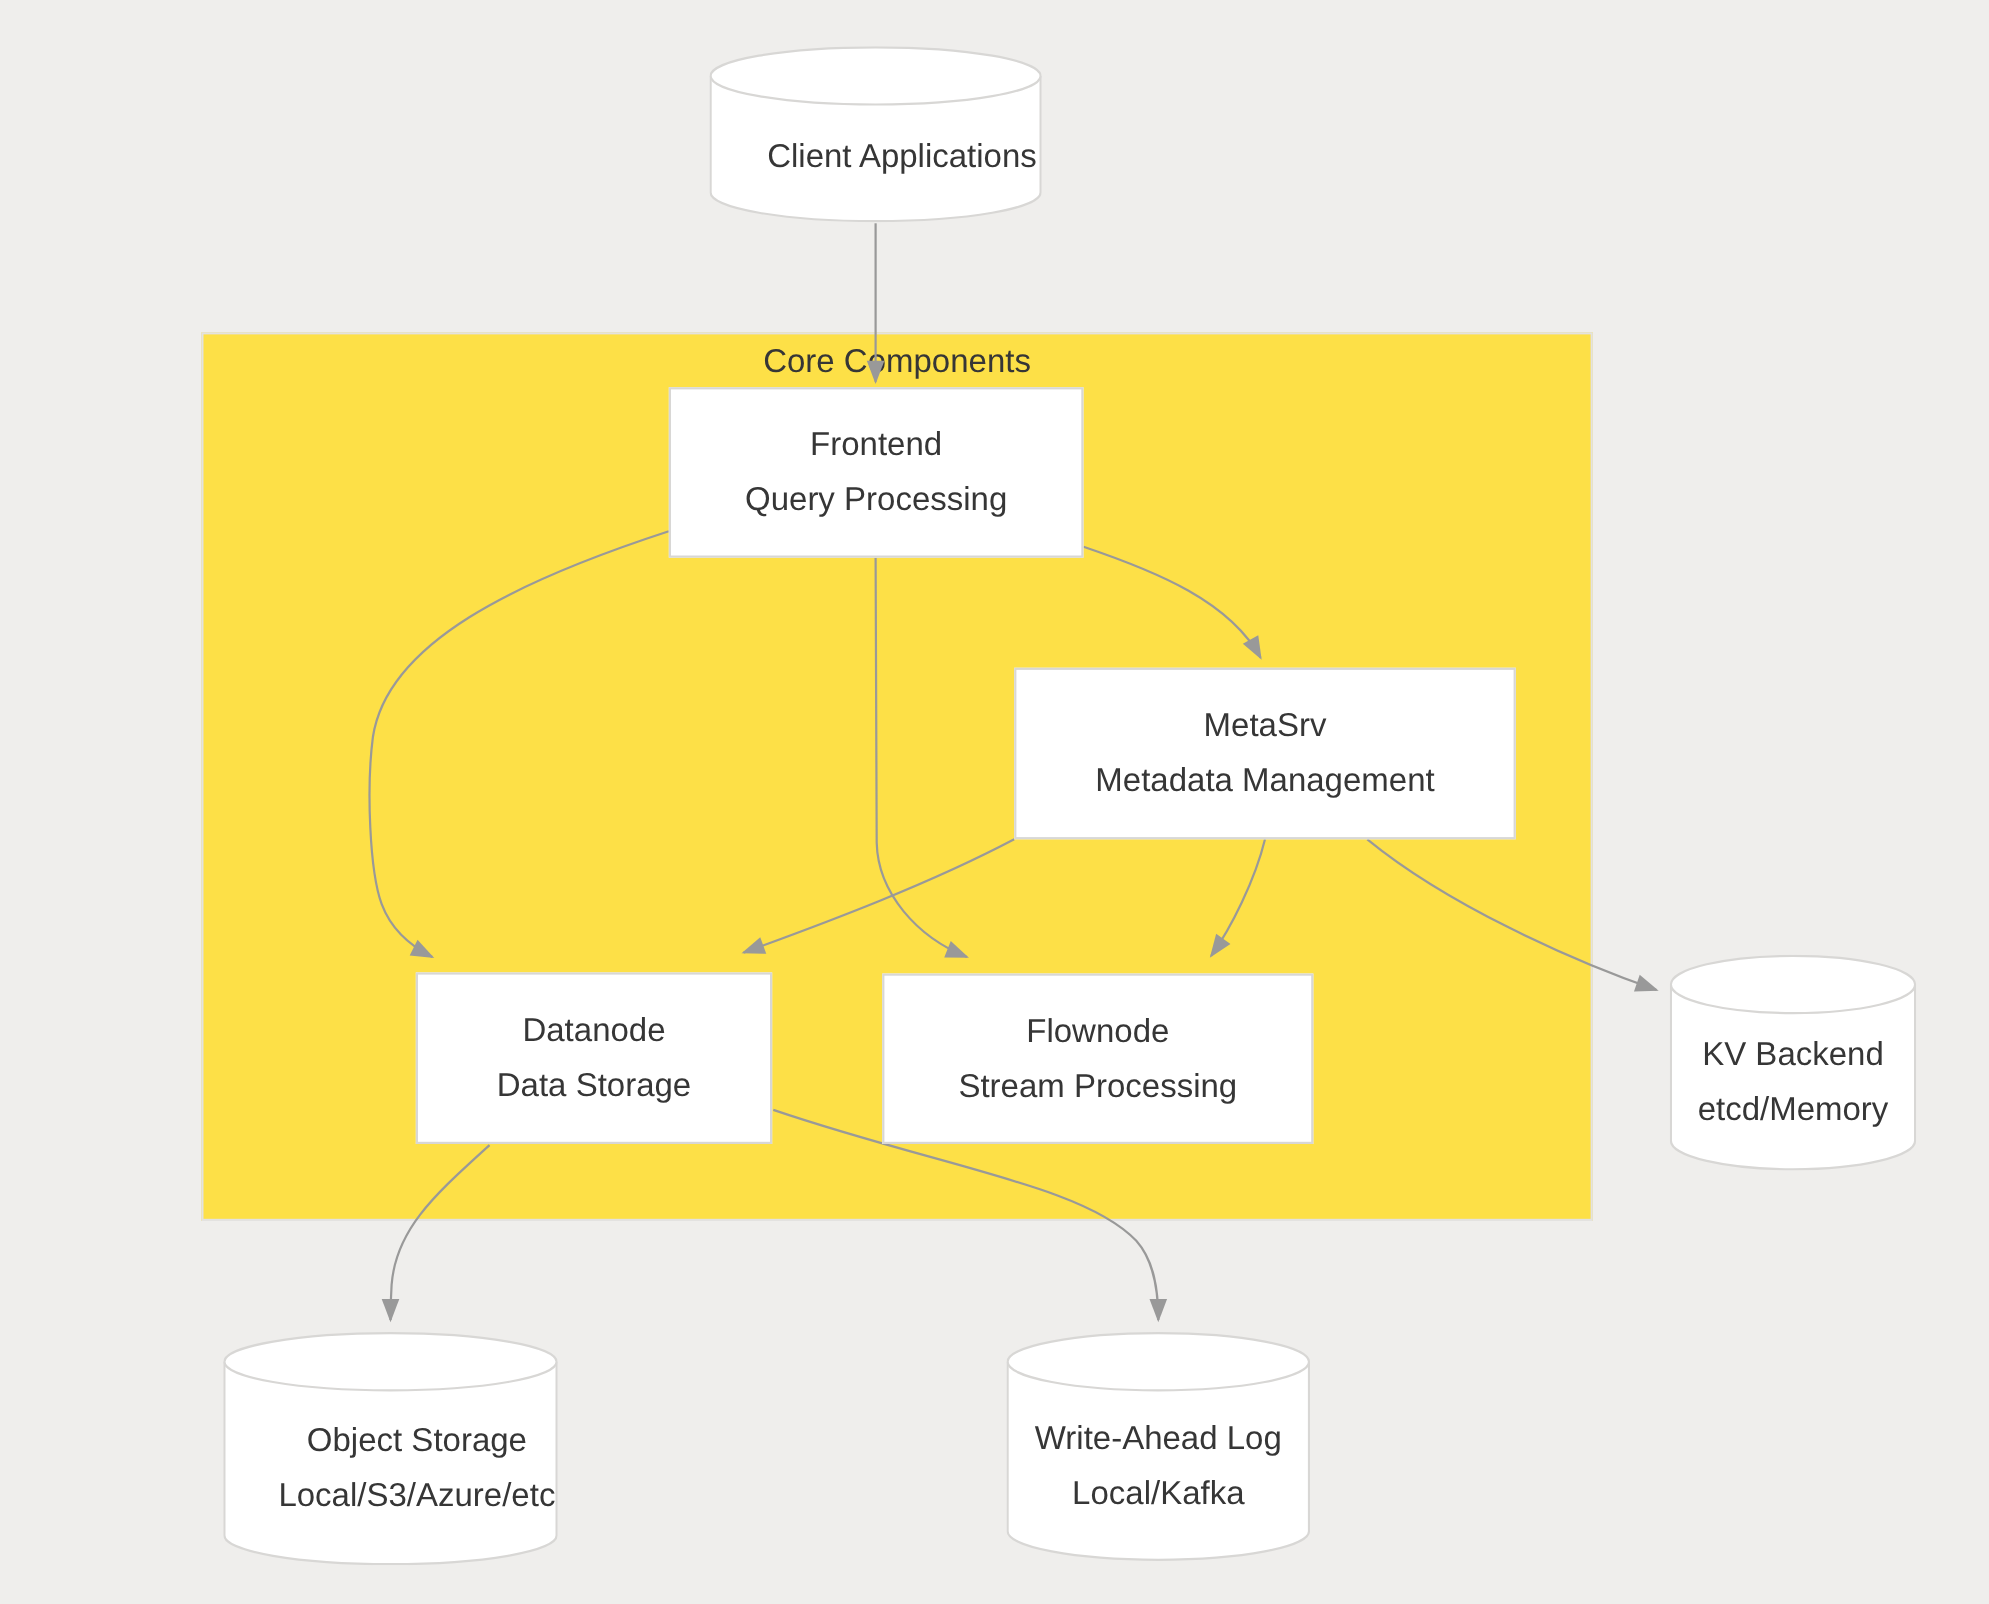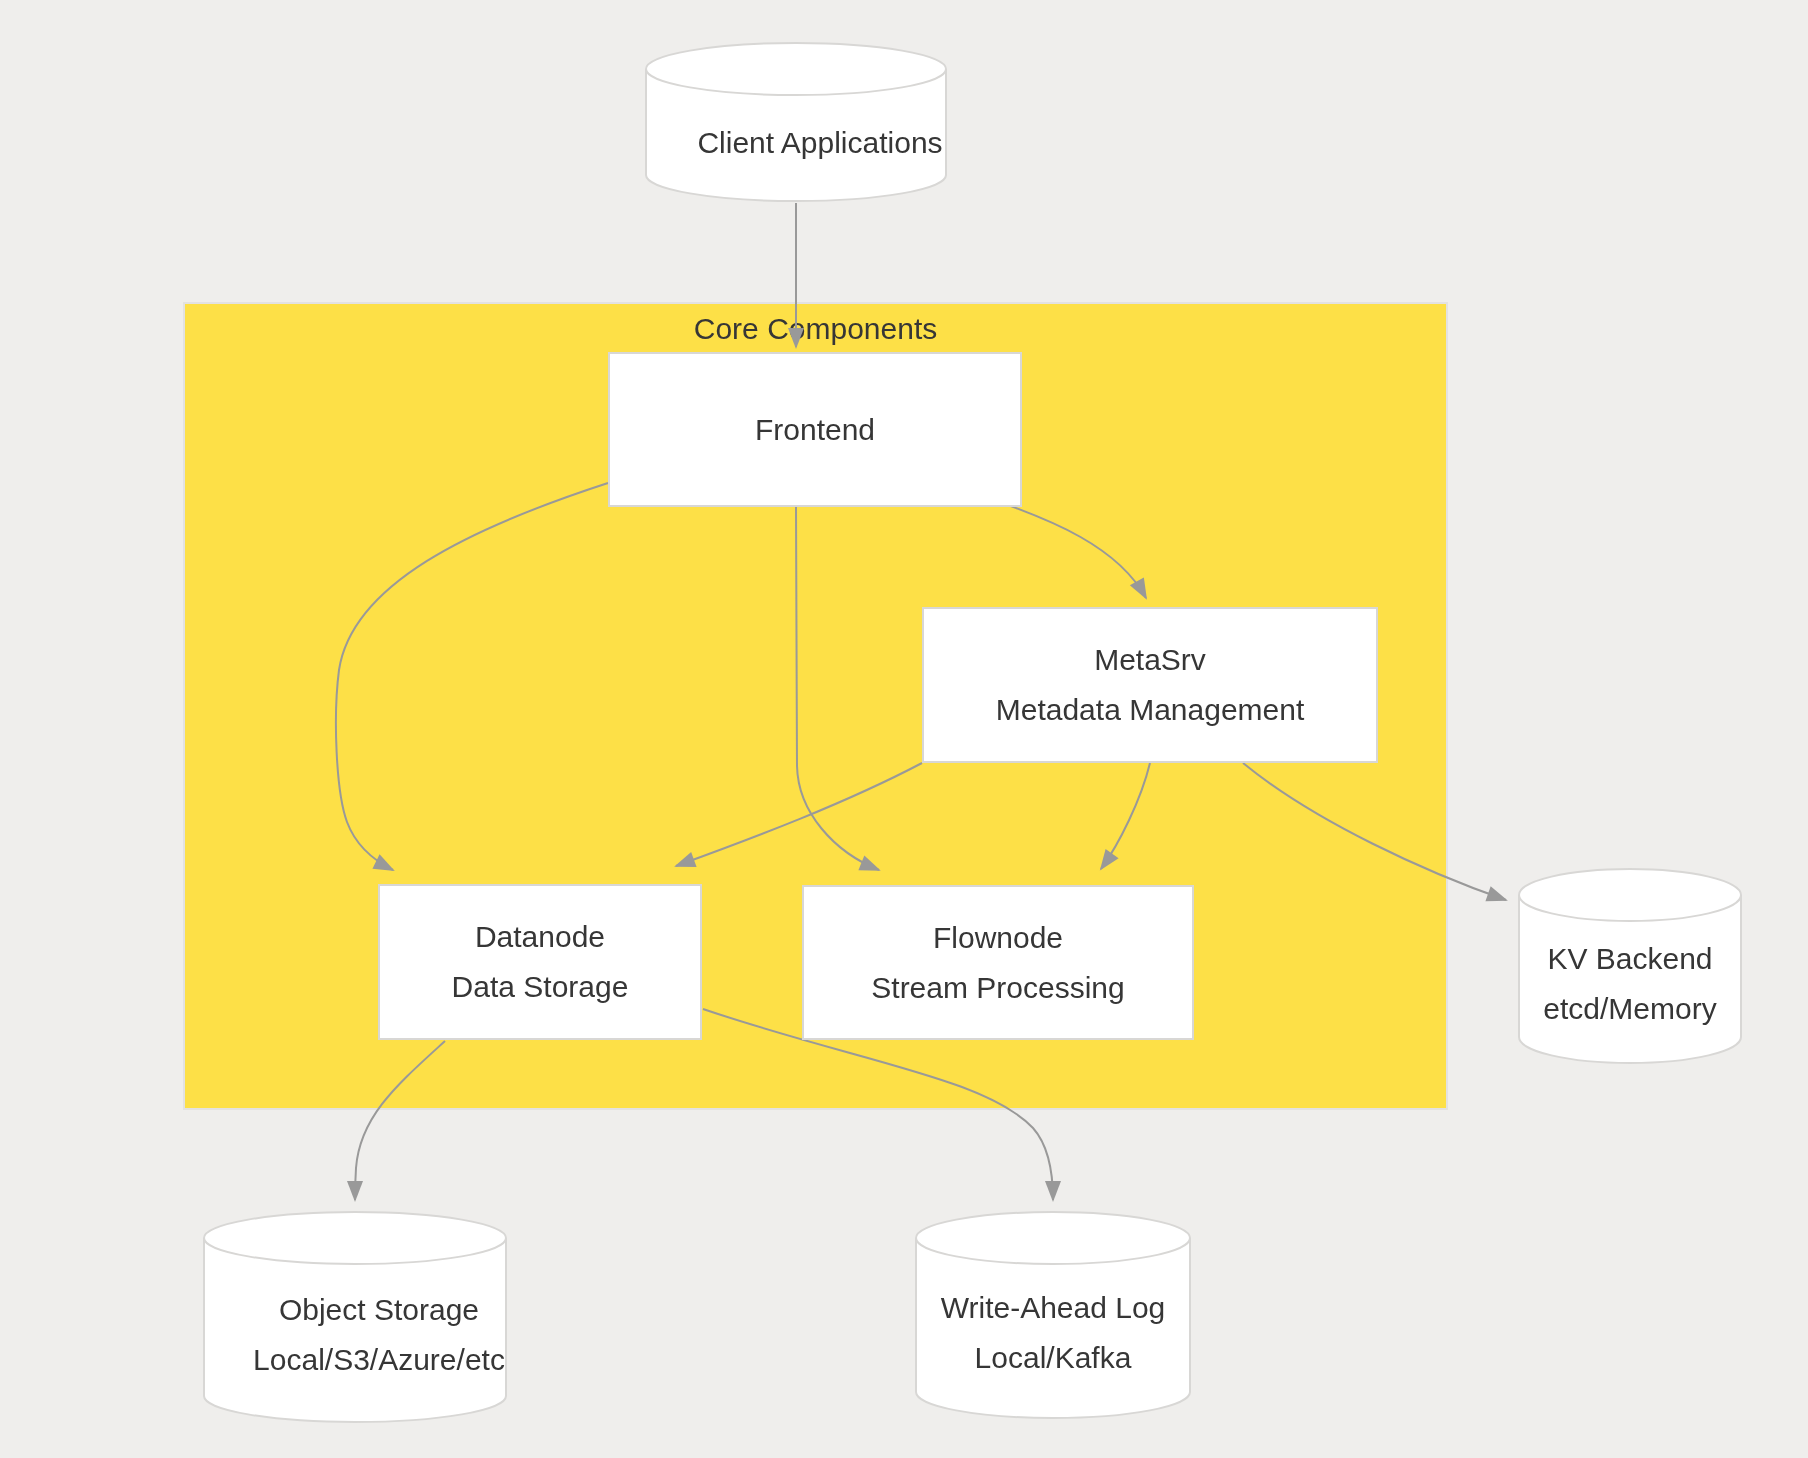--- a/index.html
+++ b/index.html
@@ -20,21 +20,21 @@
   }
   
   .edges{position:absolute;left:0;top:0;width:1808px;height:1458px;z-index:2;}
   .edges path.link{fill:none;stroke:#999999;stroke-width:2px;}
   
   .node{
     position:absolute;background:#ffffff;border:2px solid #d8d7d5;box-sizing:border-box;
     display:flex;flex-direction:column;align-items:center;justify-content:center;
     font-size:30px;line-height:50px;text-align:center;z-index:3;
   }
-  .node-frontend{left:608px;top:352px;width:414px;height:155px;}
+  .node-frontend{left:608px;top:352px;width:377px;height:155px;}
   .node-metasrv{left:922px;top:607px;width:456px;height:156px;}
   .node-datanode{left:378px;top:884px;width:324px;height:156px;}
   .node-flownode{left:802px;top:885px;width:392px;height:155px;}
   
   .cyl{position:absolute;z-index:3;}
   .cyl svg{position:absolute;left:0;top:0;}
   .cyl .cyl-label{
     position:absolute;left:0;top:0;width:100%;height:100%;box-sizing:border-box;
     display:flex;flex-direction:column;align-items:center;justify-content:center;
     font-size:30px;line-height:50px;text-align:center;
@@ -78,20 +78,21 @@
     <path d="M1,27 L1,133 A150,26 0 0 0 301,133 L301,27"></path>
     <ellipse cx="151" cy="27" rx="150" ry="26"></ellipse>
   </svg>
   <div class="cyl-label">
     <span>Client Applications</span>
   </div>
 </div>
 
 <div class="node node-frontend">
   <span>Frontend</span>
+  <span>Query Processing</span>
 </div>
 
 <div class="node node-metasrv">
   <span>MetaSrv</span>
   <span>Metadata Management</span>
 </div>
 
 <div class="node node-datanode">
   <span>Datanode</span>
   <span>Data Storage</span>

